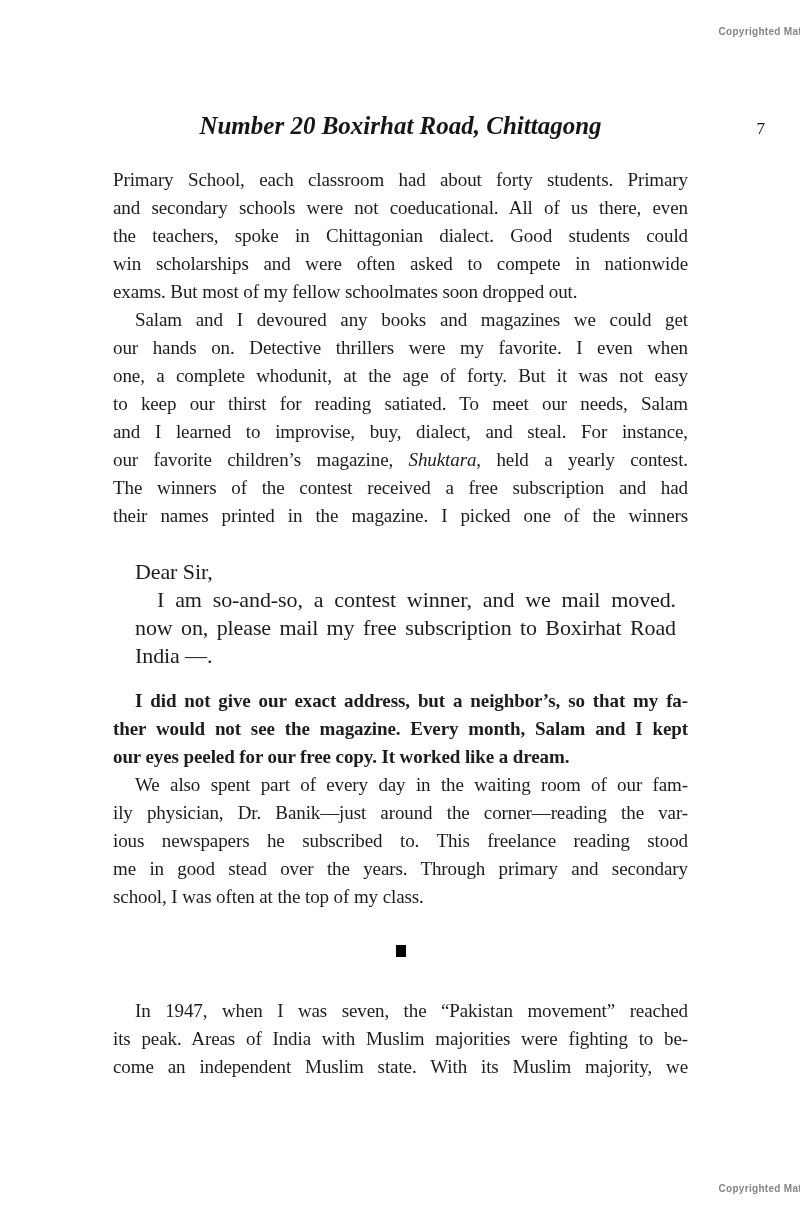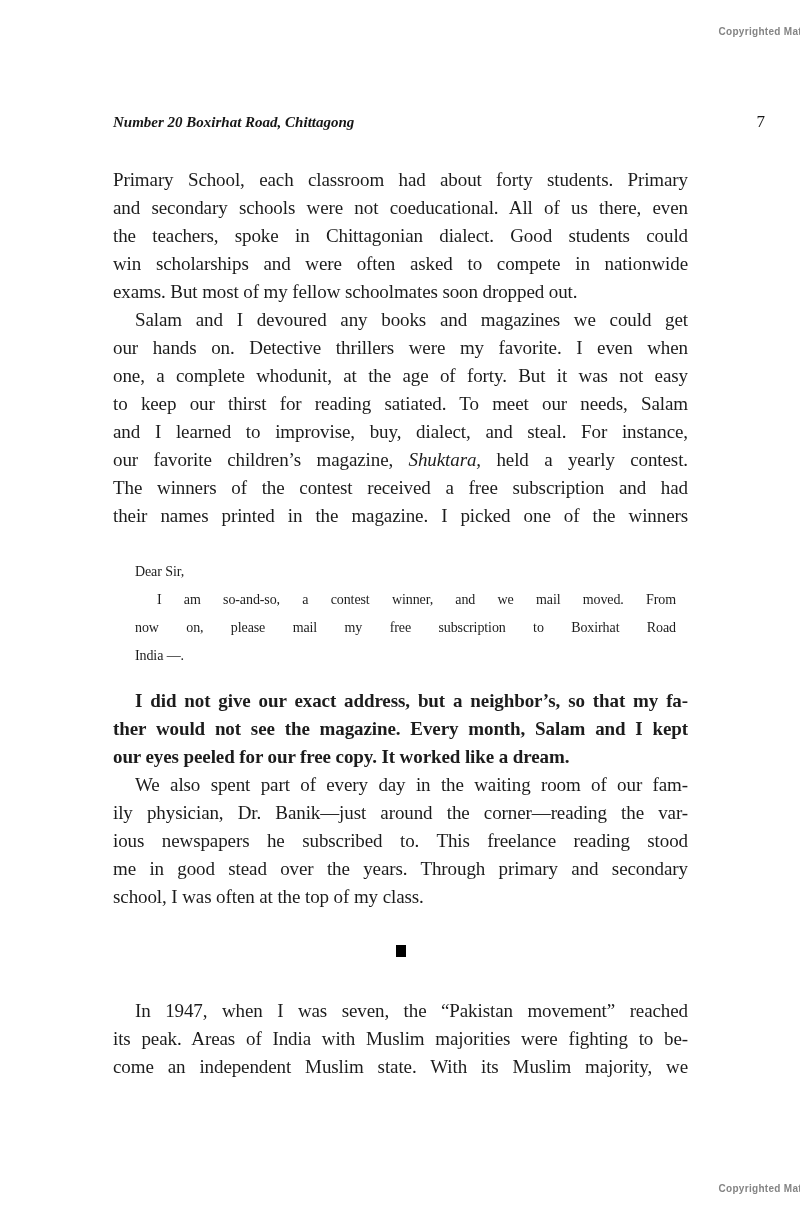--- a/index.html
+++ b/index.html
@@ -33,24 +33,24 @@
   .running-header {
     position: absolute;
     left: 113px;
     top: 112px;
     width: 652px;
     display: flex;
     align-items: baseline;
   }
   .running-title {
     flex: 1;
-    text-align: left;
+    text-align: center;
     font-style: italic;
     font-weight: bold;
-    font-size: 15px;
+    font-size: 25px;
     color: #161616;
   }
   .page-number {
     width: 77px;
     text-align: right;
     font-size: 17px;
     color: #161616;
   }
 
   .content {
@@ -63,21 +63,21 @@
     letter-spacing: -0.1px;
   }
 
   .block { margin: 0; }
   .line { height: 28px; overflow: hidden; white-space: nowrap; }
   .line.just { white-space: normal; text-align: justify; text-align-last: justify; }
   .line.ind { text-indent: 22px; }
 
   .letter {
     margin: 28px 12px 0 22px;
-    font-size: 14px;
+    font-size: 22px;
   }
   .letter .line.ind { text-indent: 22px; }
   .letter + .block { margin-top: 17px; font-weight: bold; }
 
   .divider {
     margin-top: 34px;
     margin-bottom: 40px;
     height: 12px;
     display: flex;
     justify-content: center;

